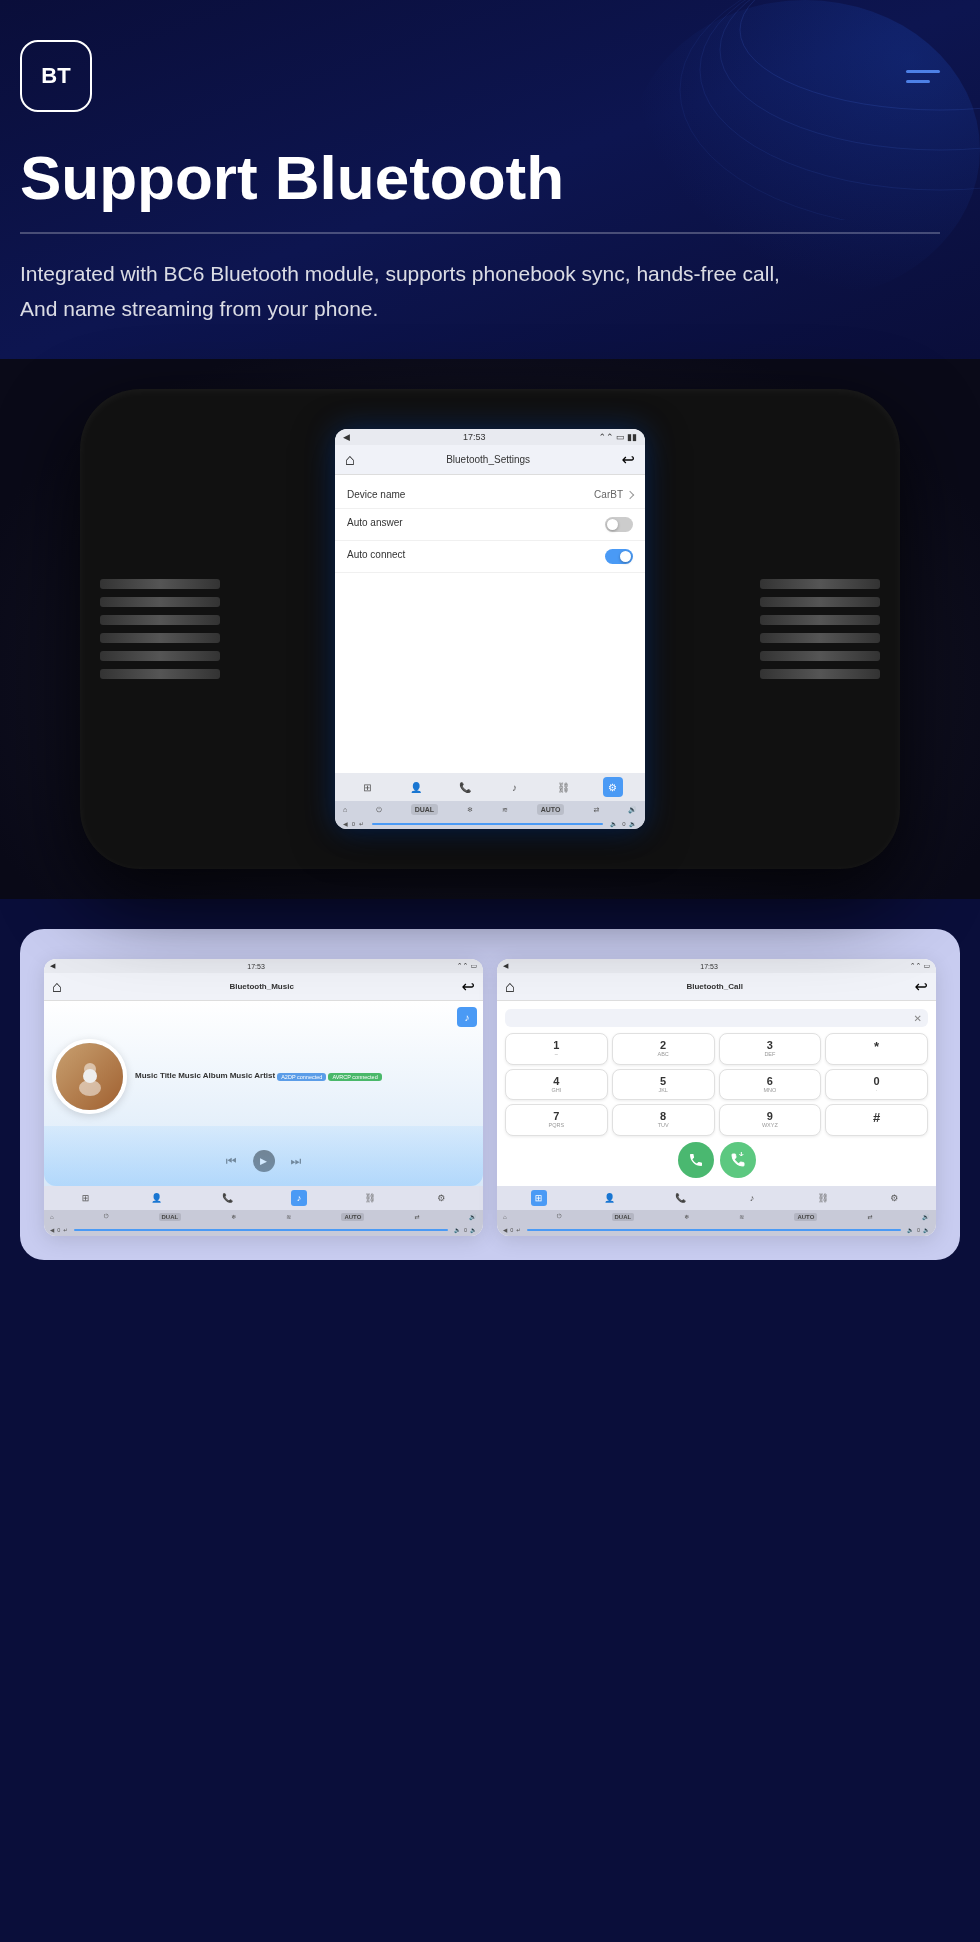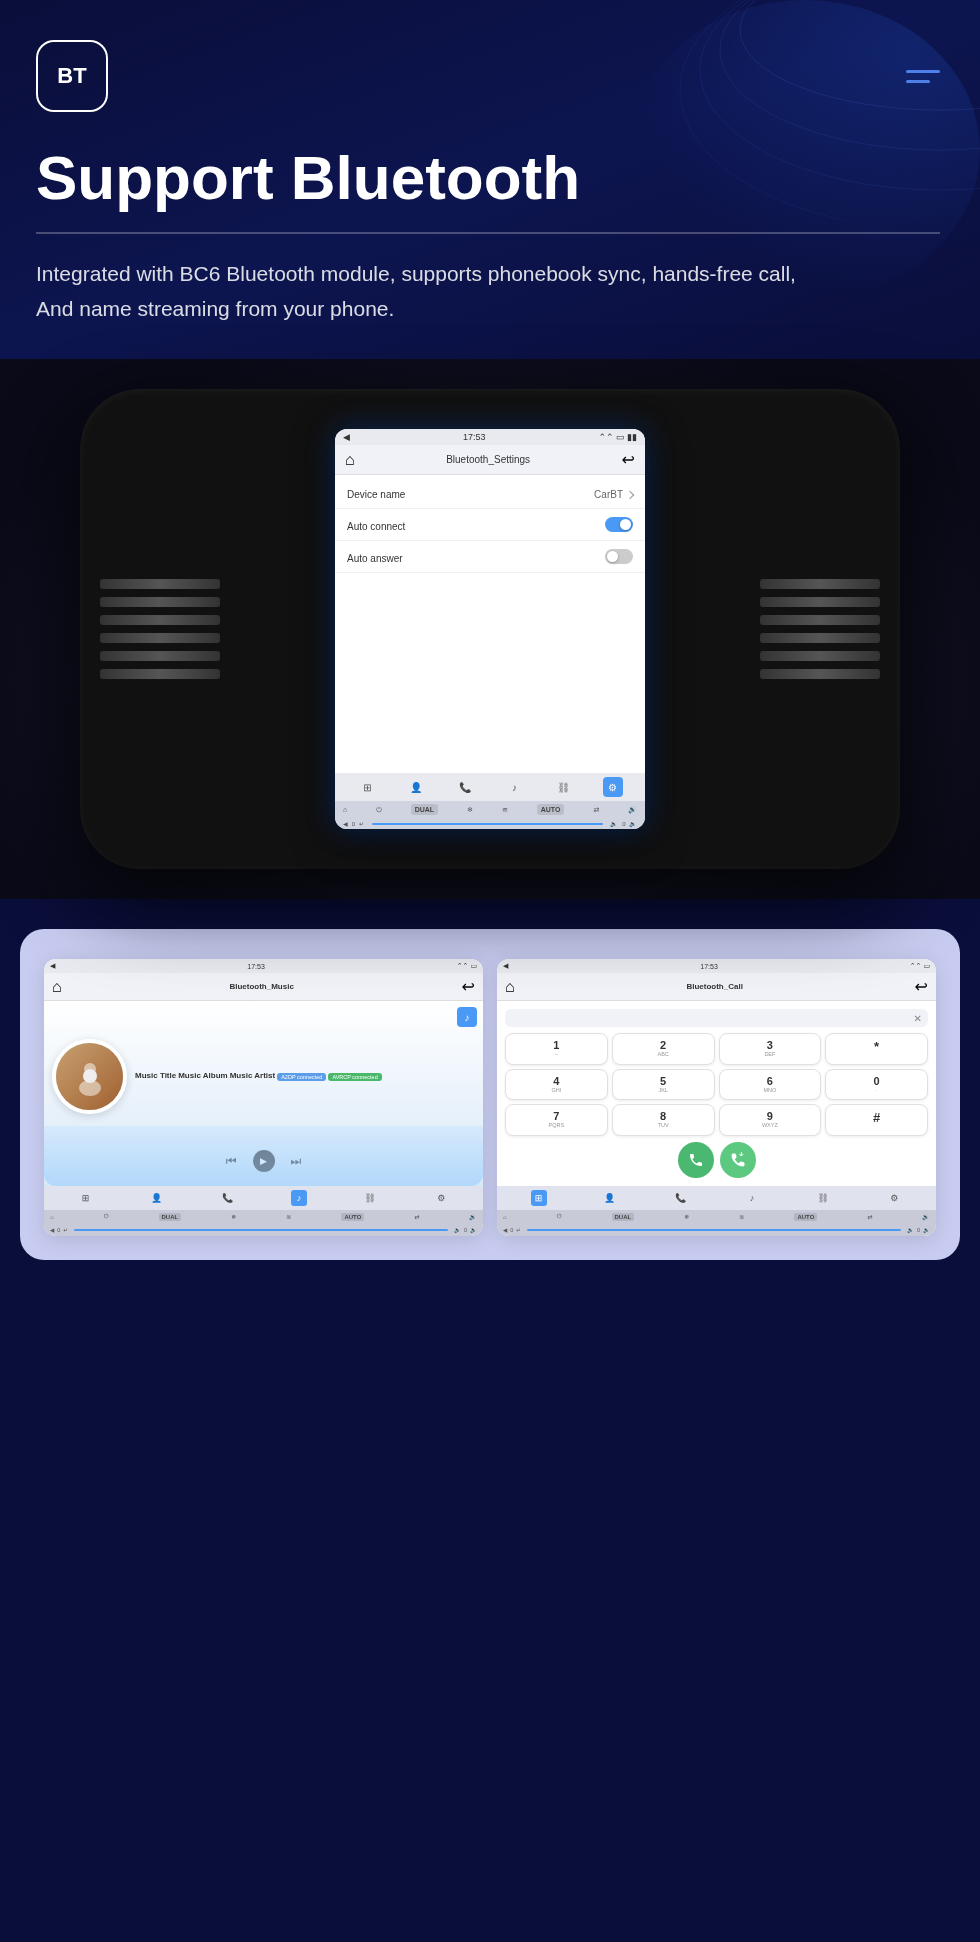--- a/index.html
+++ b/index.html
@@ -7,21 +7,21 @@
       width: 980px;
       min-height: 1942px;
       font-family: -apple-system, BlinkMacSystemFont, 'Segoe UI', sans-serif;
       background: #0a0e3a;
       overflow-x: hidden;
     }
 
     
     .hero-section {
       background: linear-gradient(160deg, #0a0e3a 0%, #0d1550 50%, #0a0e3a 100%);
-      padding: 40px 40px 0 36px;
+      padding: 40px 40px 0 20px;
       position: relative;
       overflow: hidden;
     }
 
     .hero-deco {
       position: absolute;
       top: 0; right: 0;
       width: 350px; height: 300px;
       border-radius: 50%;
       background: radial-gradient(ellipse at 80% 20%, rgba(30,80,200,0.25) 0%, transparent 70%);
@@ -193,21 +193,21 @@
     }
 
     .screen-content {
       background: #fff;
       flex: 1;
       padding: 6px 0;
     }
 
     .setting-row {
       display: flex;
-      align-items: flex-end;
+      align-items: flex-start;
       justify-content: space-between;
       padding: 8px 12px;
       border-bottom: 1px solid #f0f0f0;
     }
 
     .setting-label {
       font-size: 10px;
       color: #333;
     }
 
@@ -684,27 +684,27 @@
             <div class="setting-row">
               <span class="setting-label">Device name</span>
               <div class="setting-value">
                 <span>CarBT</span>
                 <div class="chevron-right"></div>
               </div>
             </div>
 
 
             <div class="setting-row">
+              <span class="setting-label">Auto answer</span>
+              <div class="toggle off"></div>
+            </div>
+
+            <div class="setting-row">
               <span class="setting-label">Auto connect</span>
               <div class="toggle on"></div>
-            </div>
-
-            <div class="setting-row">
-              <span class="setting-label">Auto answer</span>
-              <div class="toggle off"></div>
             </div>
 
           </div>
 
           <div class="screen-bottom-bar">
             <div class="bottom-icon">⊞</div>
             <div class="bottom-icon">👤</div>
             <div class="bottom-icon">📞</div>
             <div class="bottom-icon">♪</div>
             <div class="bottom-icon">⛓</div>

